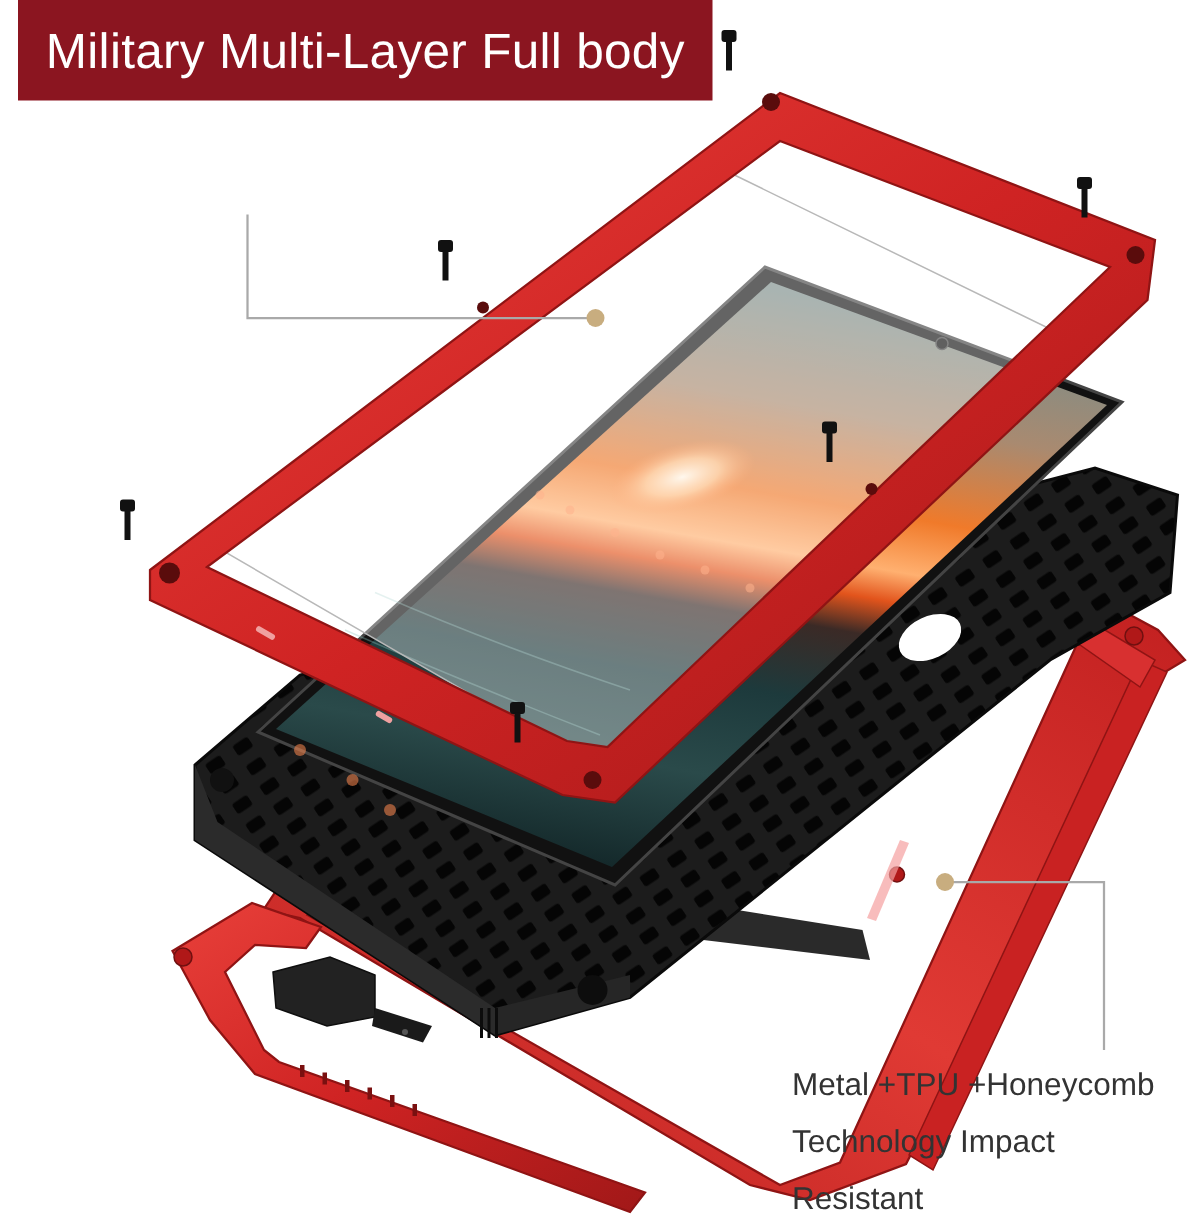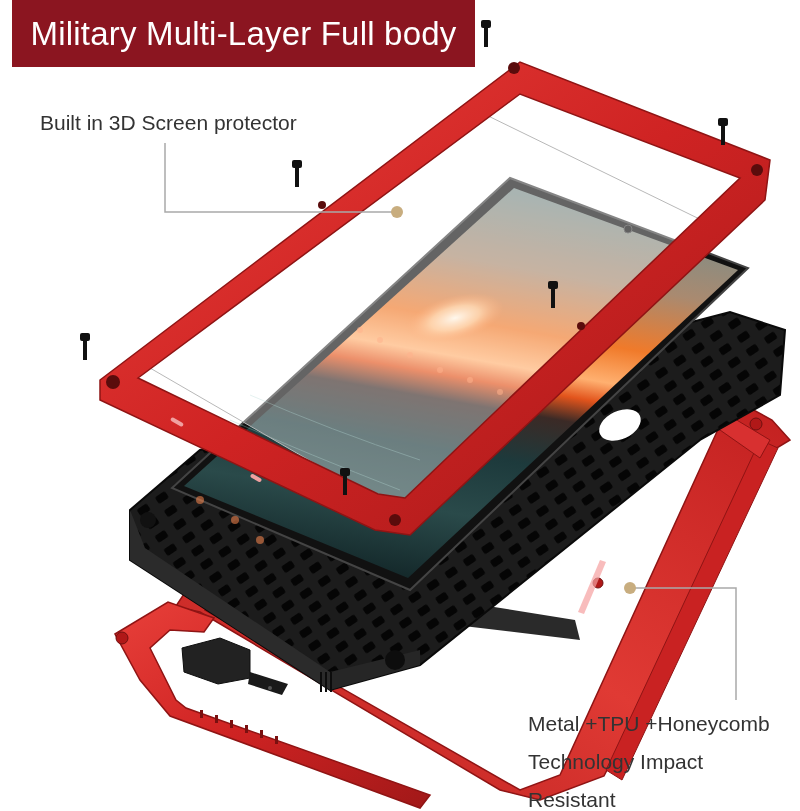--- a/index.html
+++ b/index.html
@@ -190,20 +190,19 @@
       <circle cx="397" cy="212" r="6" fill="#c8ad7f"></circle>
     </g>
     <g>
       <polyline points="630,588 736,588 736,700" fill="none" stroke="#a9a9a9" stroke-width="1.5"></polyline>
       <circle cx="630" cy="588" r="6" fill="#c8ad7f"></circle>
     </g>
   </svg>
 
   <div class="banner">Military Multi-Layer Full body</div>
 
-  <div class="label label-screen">Built in 3D Screen protector</div>
 
   <div class="label label-material">
     <span>Metal +TPU +Honeycomb</span>
     <span>Technology Impact</span>
     <span>Resistant</span>
   </div>
 </div>
 
 </body></html>

